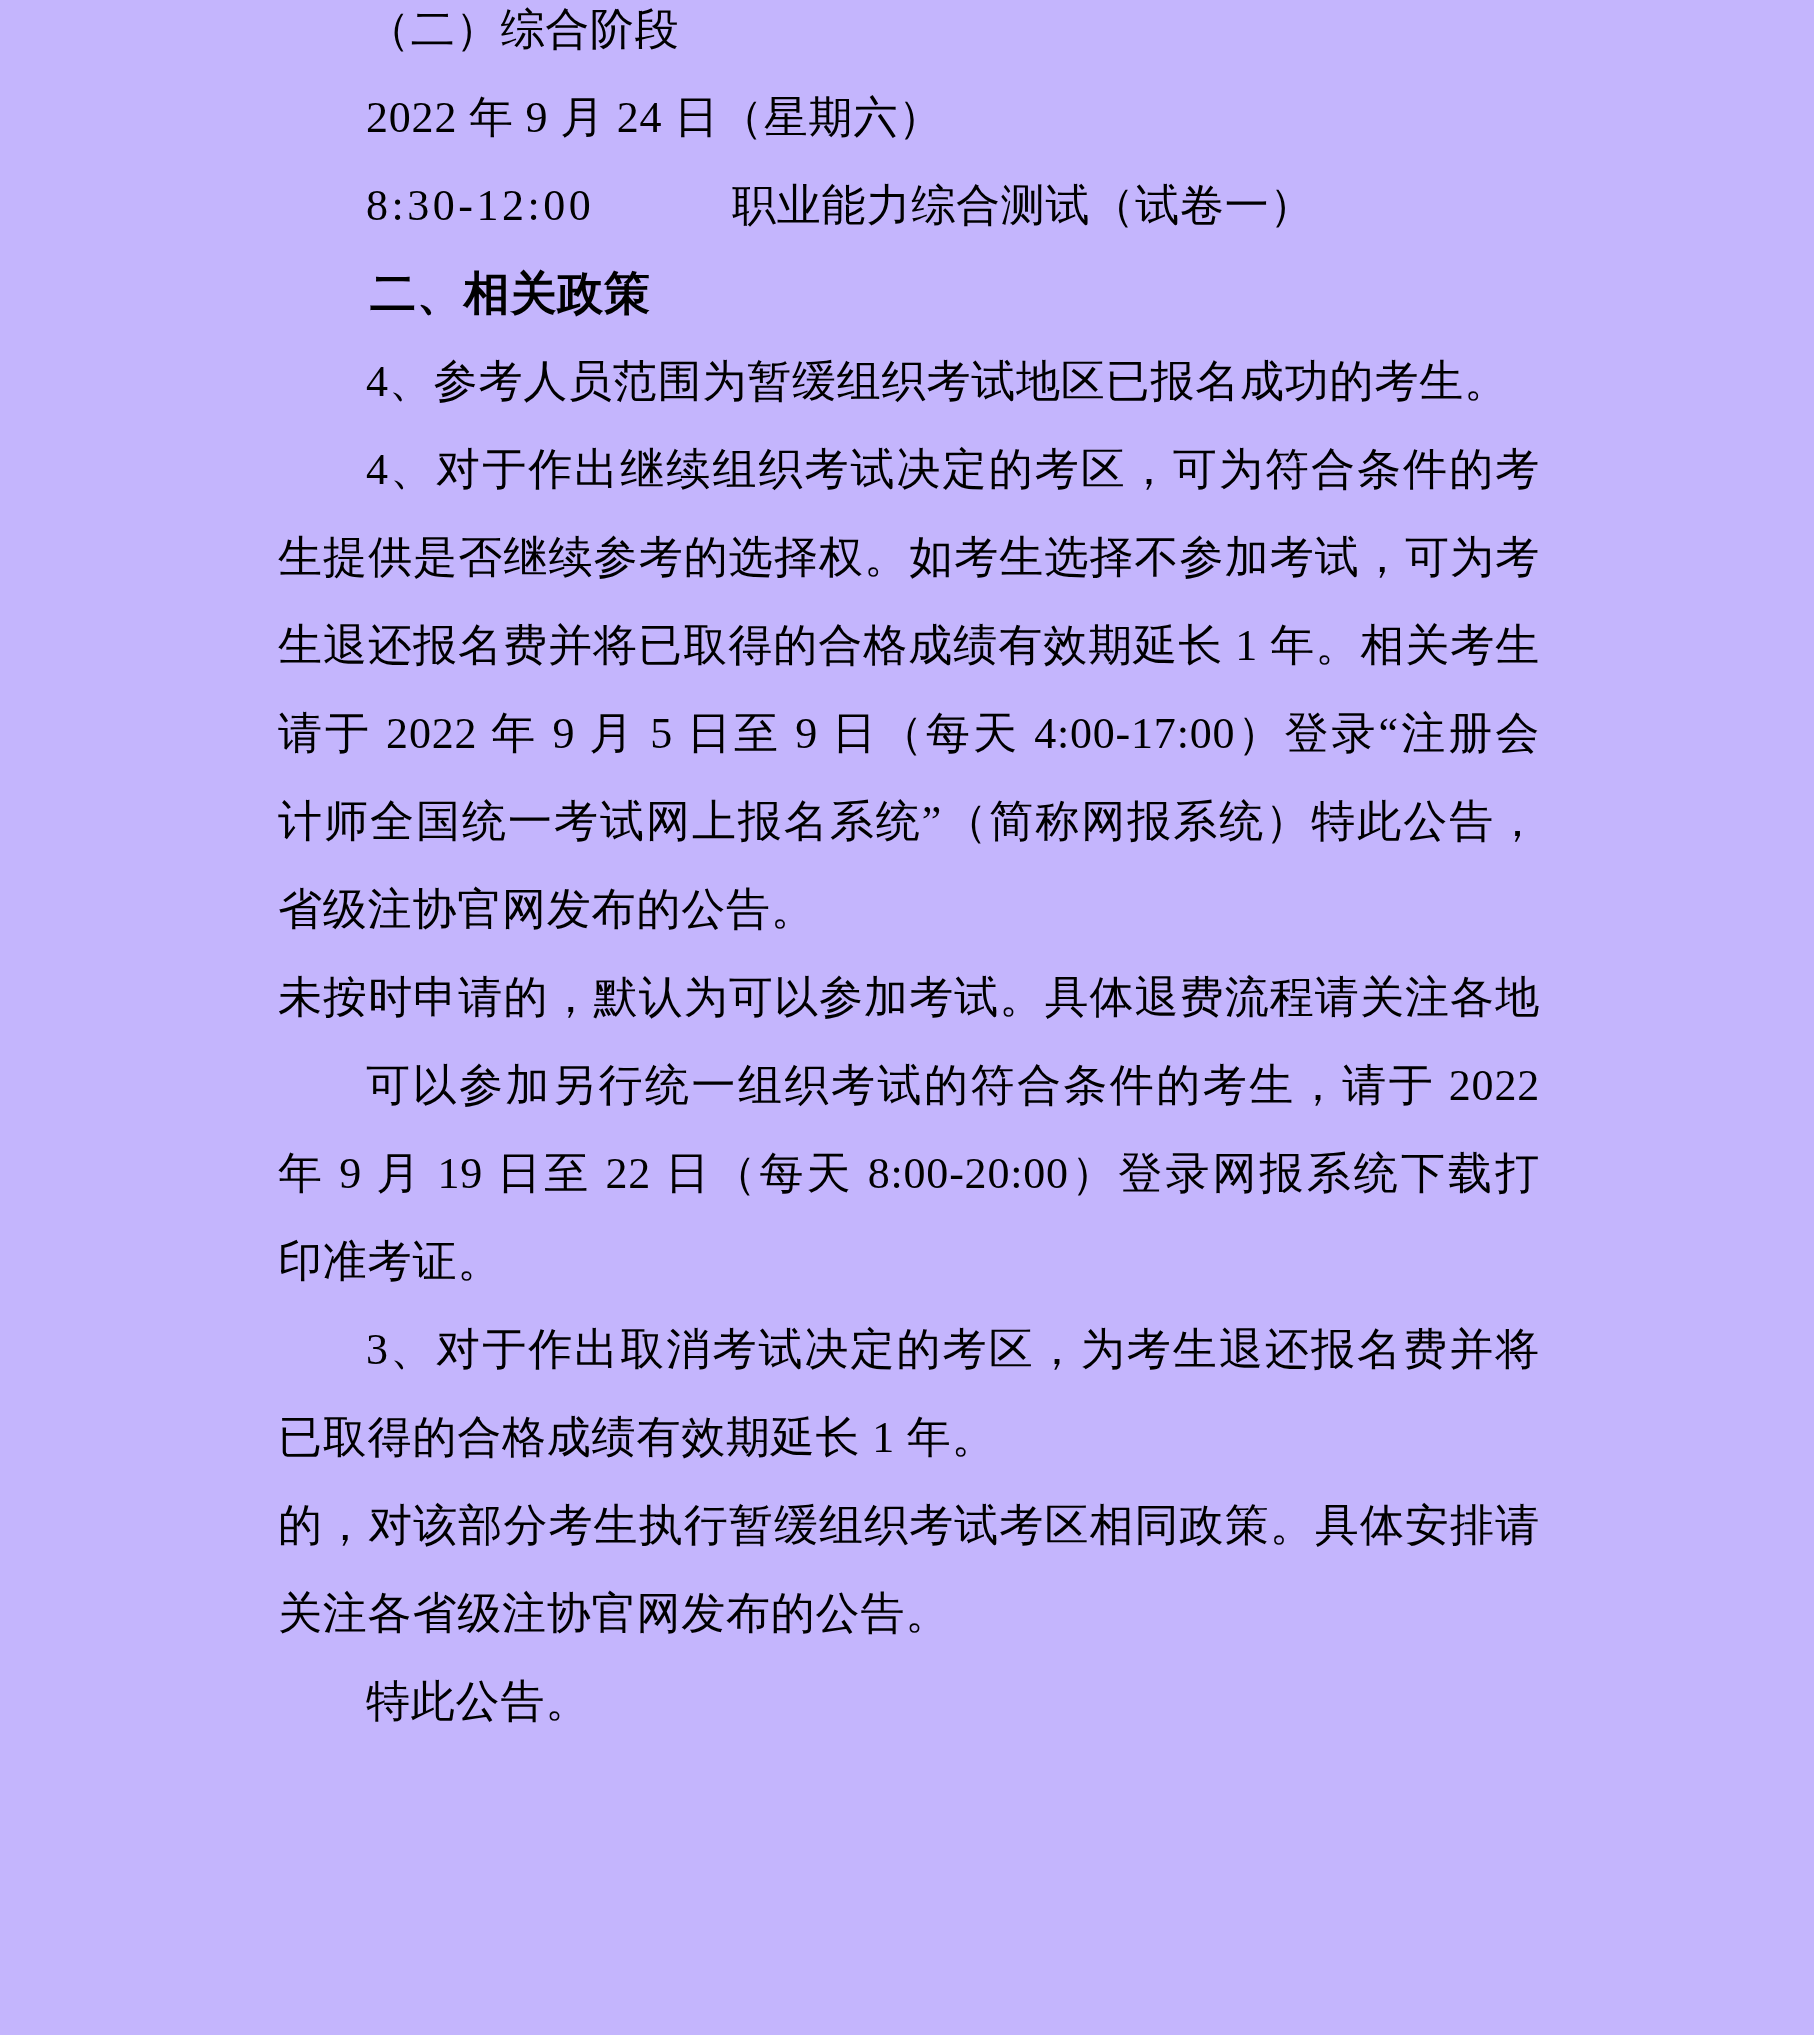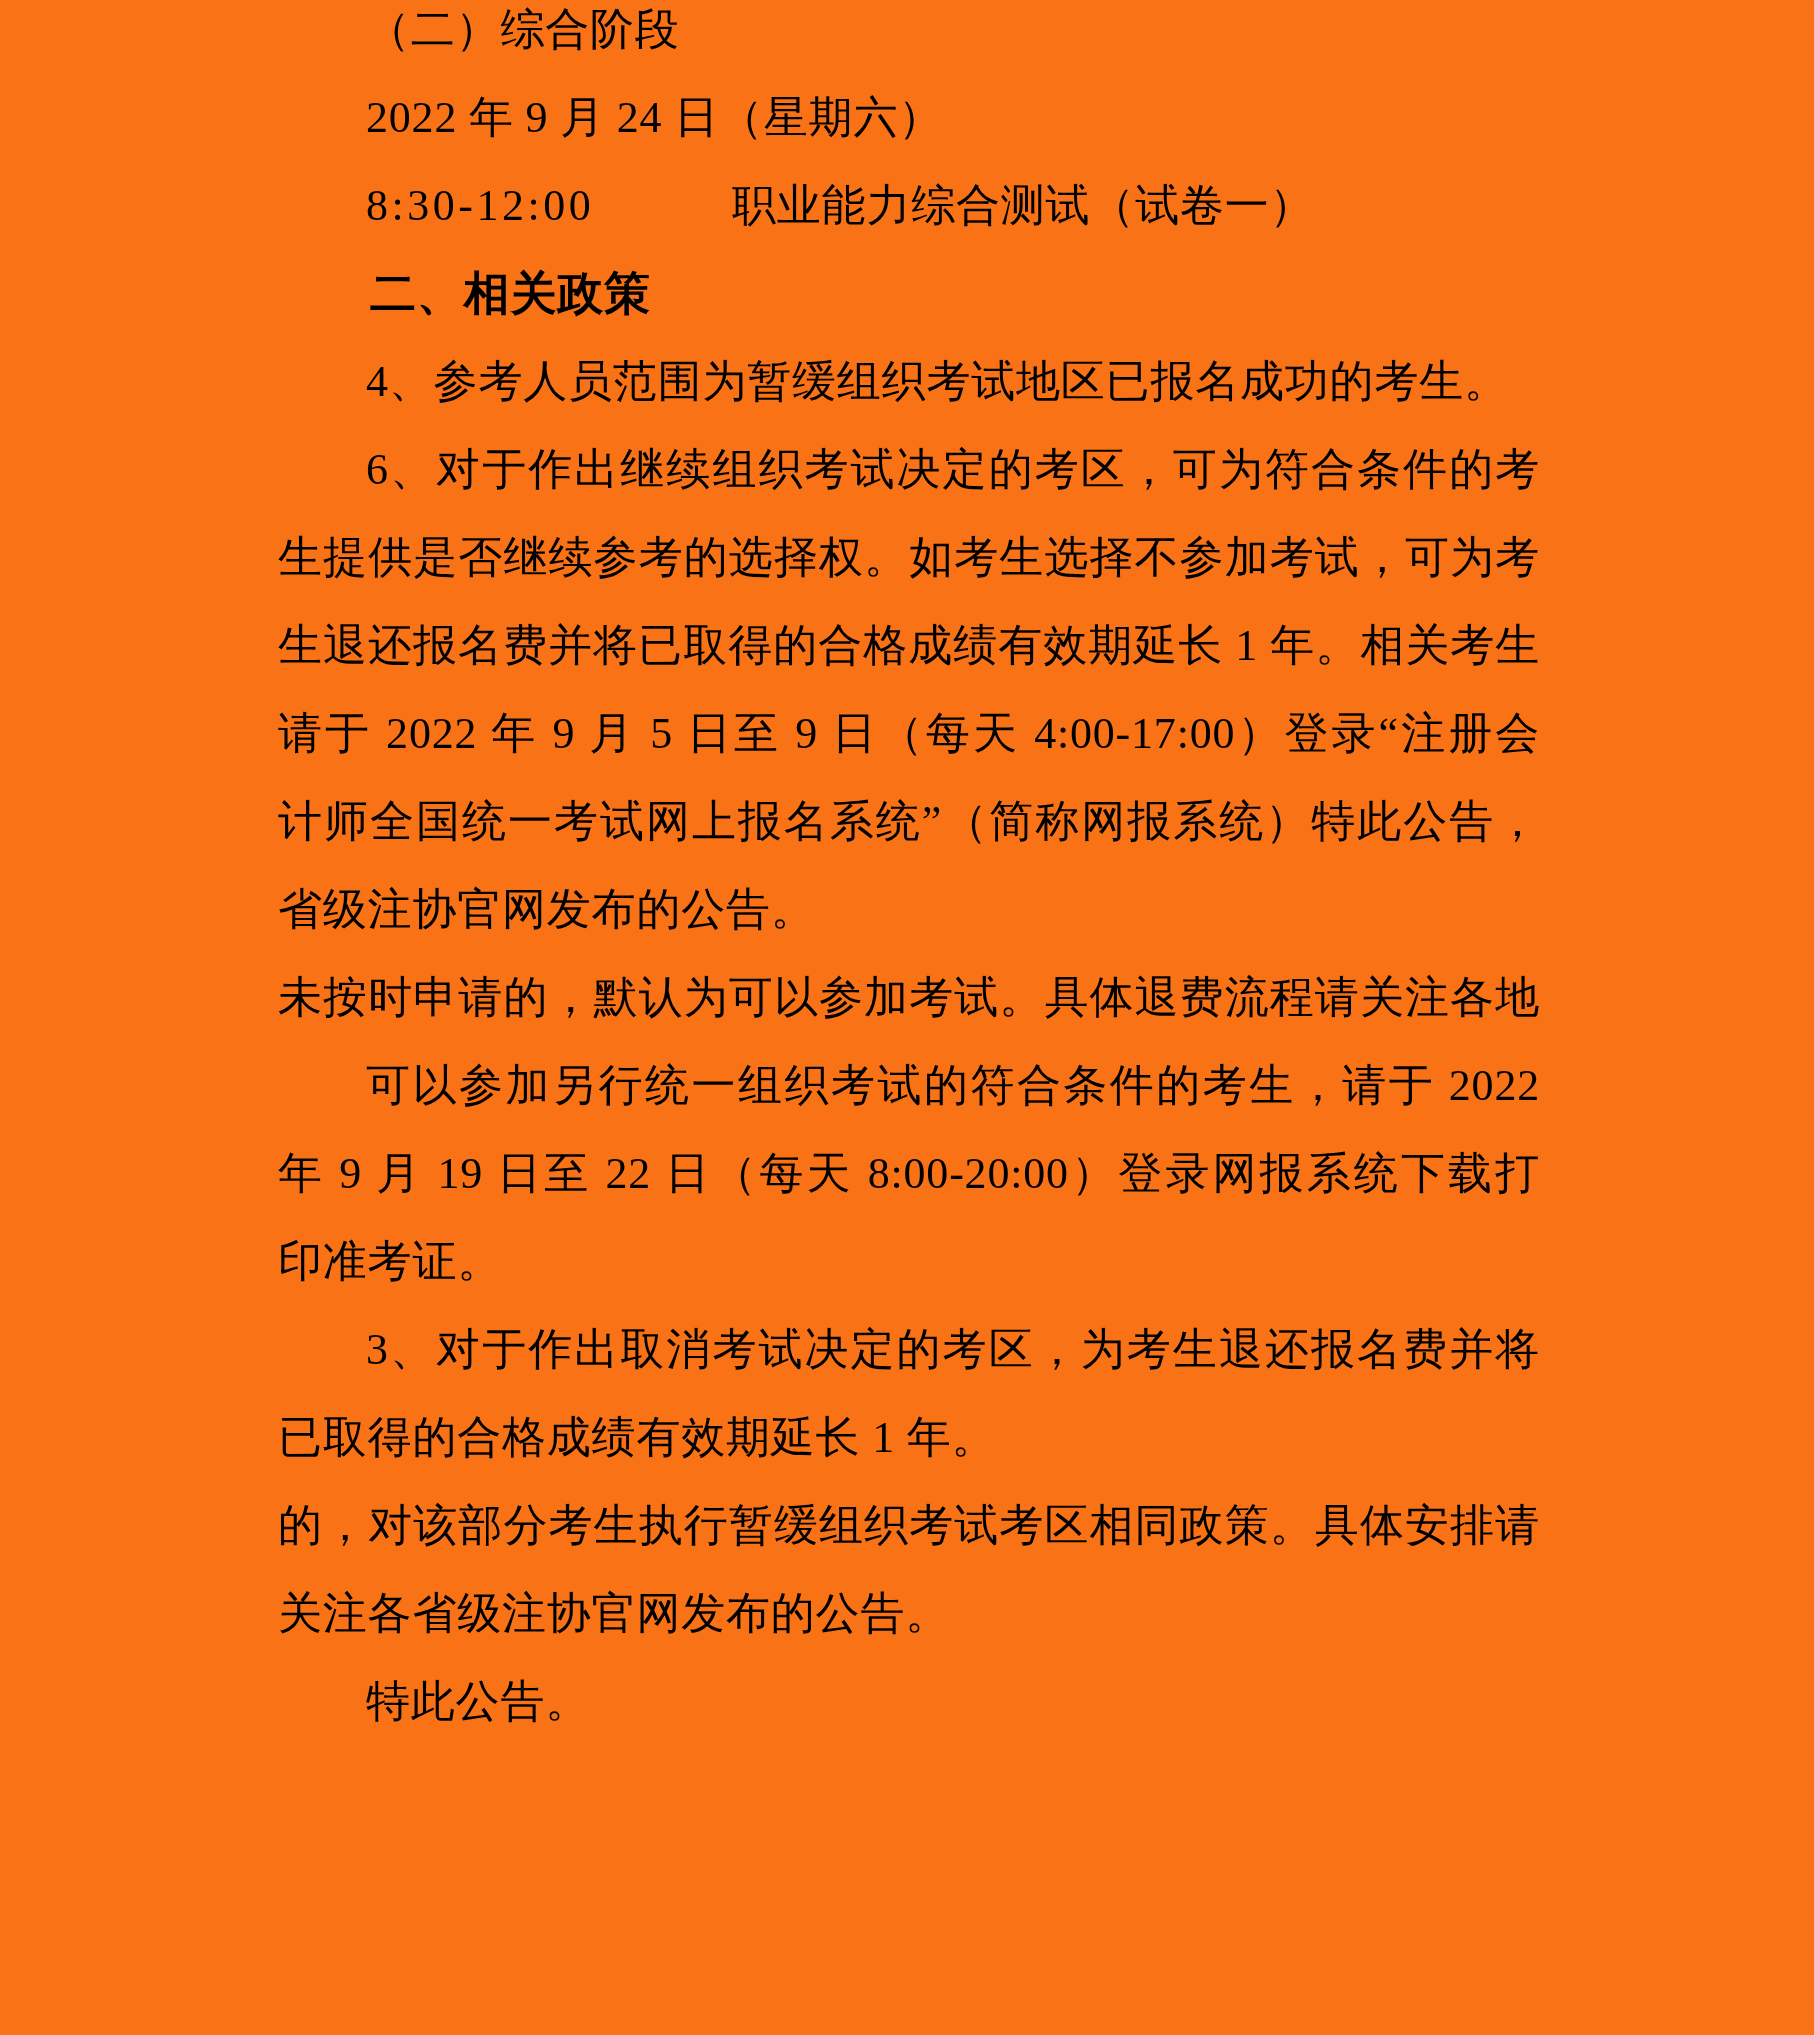--- a/index.html
+++ b/index.html
@@ -7,21 +7,21 @@
     width: 1814px;
     height: 2035px;
     background: #ffffff;
     overflow: hidden;
     font-family: "Liberation Serif", serif;
   }
   .page {
     position: relative;
     width: 1814px;
     height: 2035px;
-    background: #f97316;
+    background: #c4b5fd;
     color: #000000;
   }
   .content {
     position: absolute;
     left: 278px;
     top: -13.7px;
     width: 1262px;
   }
   .line {
     height: 88px;
@@ -63,21 +63,21 @@
     <div class="line first">2022 年 9 月 24 日（星期六）</div>
 
     <div class="line first">
       <span class="time">8:30-12:00</span><span>职业能力综合测试（试卷一）</span>
     </div>
 
 
     <div class="line first heading">二、相关政策</div>
 
     <div class="line first">4、参考人员范围为暂缓组织考试地区已报名成功的考生。</div>
-    <div class="line first j">6、对于作出继续组织考试决定的考区，可为符合条件的考</div>
+    <div class="line first j">4、对于作出继续组织考试决定的考区，可为符合条件的考</div>
     <div class="line j">生提供是否继续参考的选择权。如考生选择不参加考试，可为考</div>
     <div class="line j">生退还报名费并将已取得的合格成绩有效期延长 1 年。相关考生</div>
     <div class="line j">请于 2022 年 9 月 5 日至 9 日（每天 4:00-17:00）登录“注册会</div>
     <div class="line j">计师全国统一考试网上报名系统”（简称网报系统）特此公告，</div>
     <div class="line">省级注协官网发布的公告。</div>
     <div class="line j">未按时申请的，默认为可以参加考试。具体退费流程请关注各地</div>
     <div class="line first j">可以参加另行统一组织考试的符合条件的考生，请于 2022</div>
     <div class="line j">年 9 月 19 日至 22 日（每天 8:00-20:00）登录网报系统下载打</div>
     <div class="line">印准考证。</div>
     <div class="line first j">3、对于作出取消考试决定的考区，为考生退还报名费并将</div>

